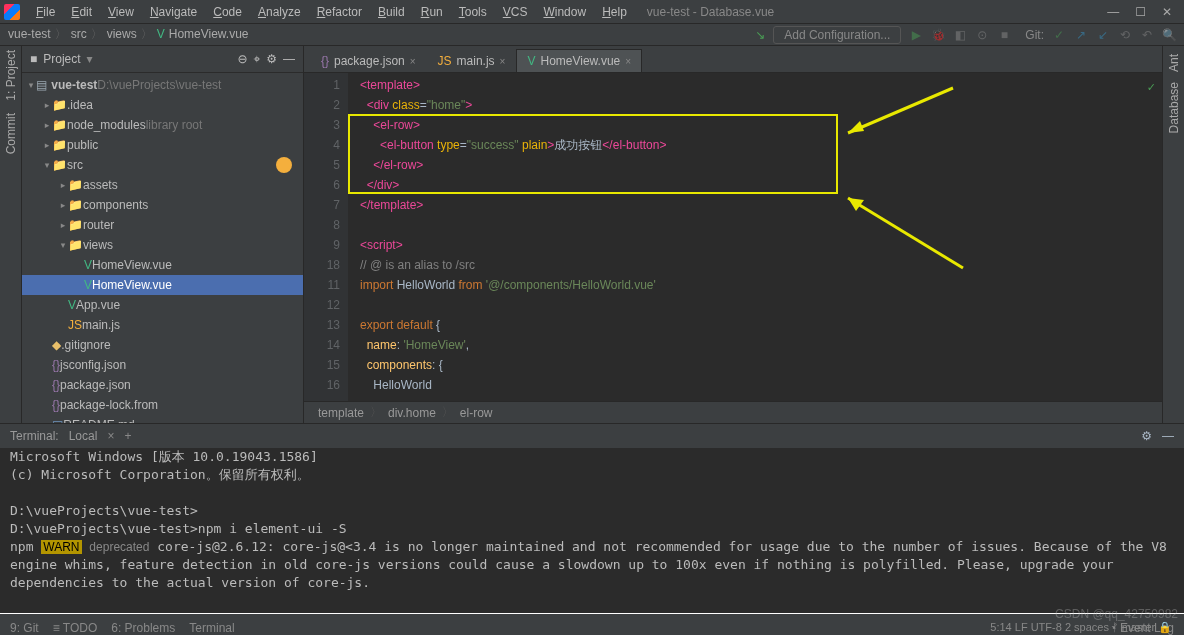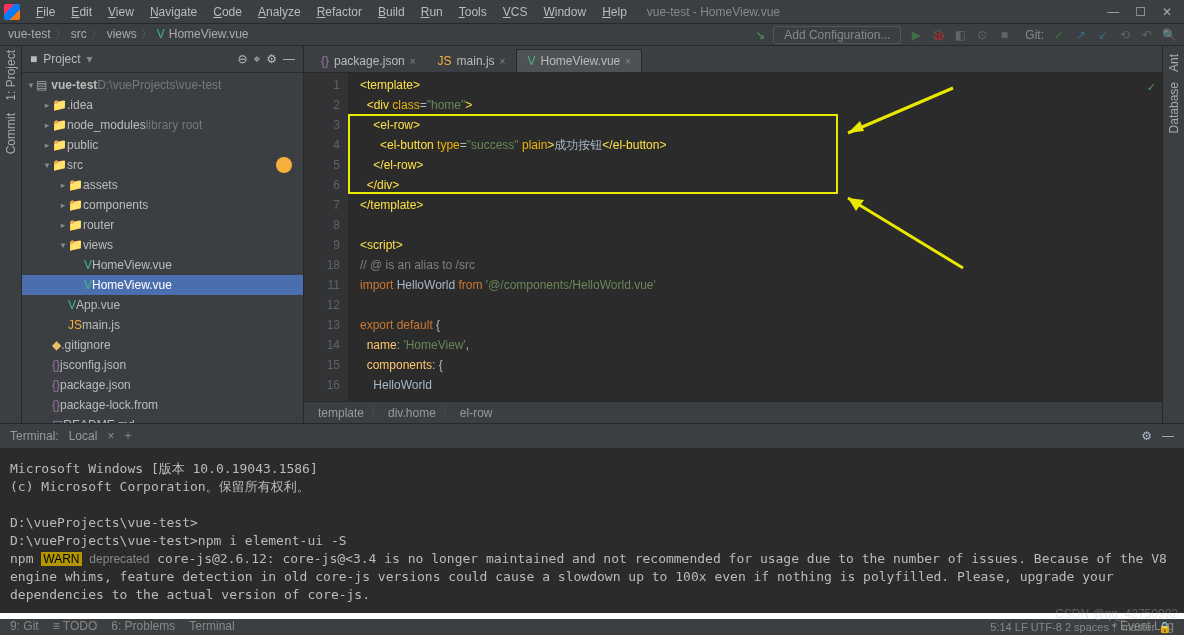--- a/index.html
+++ b/index.html
@@ -36,51 +36,51 @@
 .editor{flex:1;display:flex;flex-direction:column;background:#2b2b2b;min-width:0}
 .tabs{height:27px;background:#3c3f41;display:flex;align-items:flex-end;border-bottom:1px solid #282828;padding-left:6px}
 .tab{padding:4px 10px;display:flex;align-items:center;gap:5px;color:#bbb;border:1px solid transparent;border-bottom:none}
 .tab.active{background:#4e5254;border-color:#282828}
 .tab .x{color:#888;font-size:10px}
 .code{flex:1;display:flex;font-family:"JetBrains Mono","Consolas",monospace;font-size:13px;line-height:20px;position:relative}
 .gutter{width:44px;background:#313335;color:#606366;text-align:right;padding:2px 8px 2px 0}
 .gutter div{height:20px}
 .src{flex:1;padding:2px 0 2px 12px;position:relative}
 .srcline{height:20px;white-space:pre}
-.tg{color:#fde047}
+.tg{color:#ec4899}
 .at{color:#eab308}
 .st{color:#6a8759}
 .cm{color:#808080}
 .kw{color:#cc7832}
 .fn{color:#ffc66d}
 .hlbox{position:absolute;border:2px solid #e8e800;pointer-events:none}
 .bulb{position:absolute;left:-28px;width:16px;height:16px;background:#f4af3d;border-radius:50%;top:2px}
 .arrow-svg{position:absolute;pointer-events:none}
 .bcbar{height:22px;background:#3c3f41;border-top:1px solid #282828;display:flex;align-items:center;padding:0 14px;font-size:11px;color:#999;gap:6px}
 .terminal{height:190px;display:flex;flex-direction:column;border-top:1px solid #282828}
 .termtabs{height:24px;background:#3c3f41;display:flex;align-items:center;padding:0 10px;gap:10px;font-size:11px}
 .termtabs .flex{flex:1}
 .termtab{color:#999}
 .termtab.u{}
-.termbody{flex:1;background:#2b2b2b;font-family:"Consolas",monospace;font-size:13px;line-height:18px;padding:12px 10px;color:#bbb;white-space:pre-wrap;overflow:hidden}
+.termbody{flex:1;background:#2b2b2b;font-family:"Consolas",monospace;font-size:13px;line-height:18px;padding:0 10px;color:#bbb;white-space:pre-wrap;overflow:hidden}
 .warn{background:#b39500;color:#000;padding:0 2px}
 .dep{color:#888}
-.statusbar{height:22px;background:#3c3f41;border-top:6px solid #ffffff;display:flex;align-items:flex-start;padding:0 10px;font-size:11px;color:#888;gap:0}
+.statusbar{height:22px;background:#3c3f41;border-top:1px solid #ffffff;display:flex;align-items:flex-end;padding:0 10px;font-size:11px;color:#888;gap:0}
 .statusbar .flex{flex:1}
 .rightrail{width:22px;background:#3c3f41;border-left:1px solid #282828;display:flex;flex-direction:column;align-items:center;padding-top:8px}
 .watermark{position:absolute;right:6px;bottom:14px;color:#bdbdbd;opacity:.35;font-size:12px;z-index:5}
 .greenchk{position:absolute;top:4px;right:6px;color:#499c54;font-size:11px}
 </style>
 </head>
 <body>
 
 <div class="titlebar">
   <span class="logo"></span>
   <span id="menubar"><span class="menu"><u>F</u>ile</span><span class="menu"><u>E</u>dit</span><span class="menu"><u>V</u>iew</span><span class="menu"><u>N</u>avigate</span><span class="menu"><u>C</u>ode</span><span class="menu"><u>A</u>nalyze</span><span class="menu"><u>R</u>efactor</span><span class="menu"><u>B</u>uild</span><span class="menu"><u>R</u>un</span><span class="menu"><u>T</u>ools</span><span class="menu"><u>V</u>CS</span><span class="menu"><u>W</u>indow</span><span class="menu"><u>H</u>elp</span></span>
-  <span class="titlepath">vue-test - HomeView.vue</span>
+  <span class="titlepath">vue-test - Database.vue</span>
   <span class="winbtns">
     <span>—</span>
     <span>☐</span>
     <span>✕</span>
   </span>
 </div>
 
 <div class="crumbbar">
   <span id="crumbs"><span class="crumb">vue-test</span><span class="crumb sep">〉</span><span class="crumb">src</span><span class="crumb sep">〉</span><span class="crumb">views</span><span class="crumb sep">〉</span><span class="crumb"><span class="vueicon">V</span>HomeView.vue</span></span>
   <span class="tbright">

